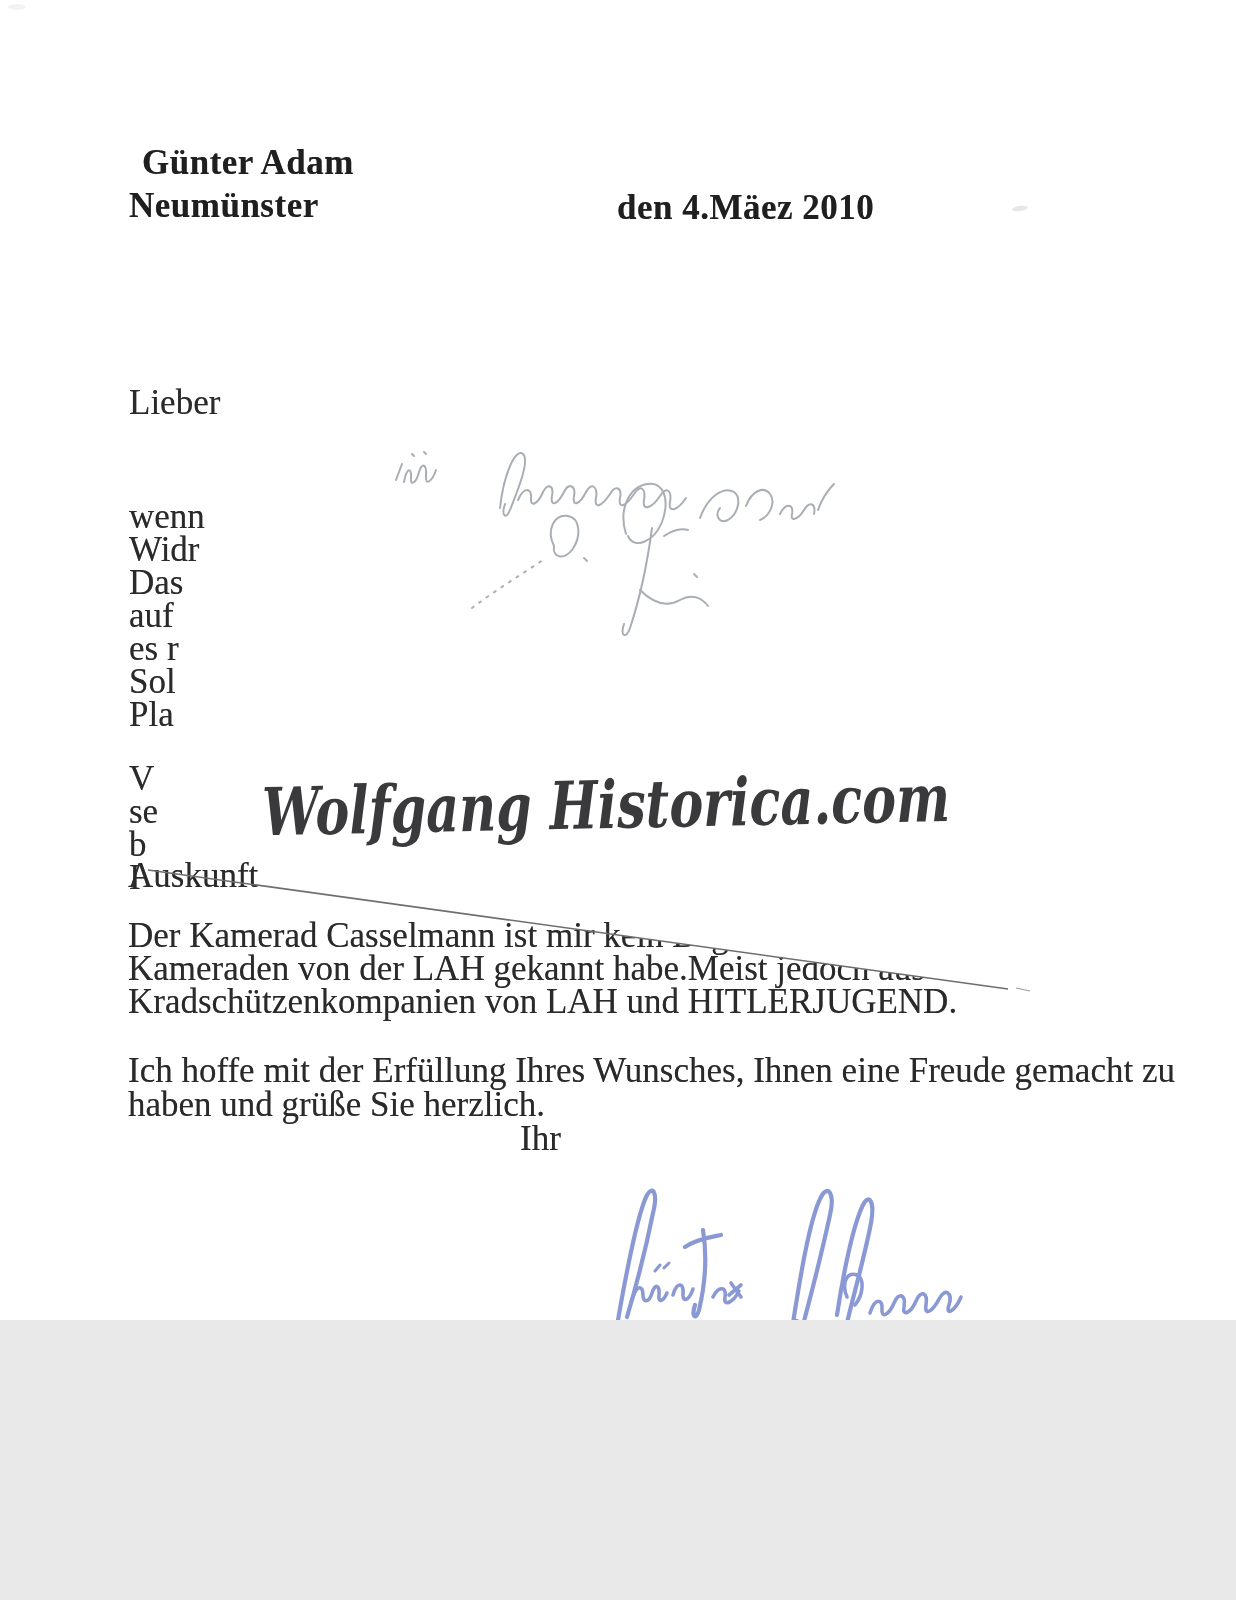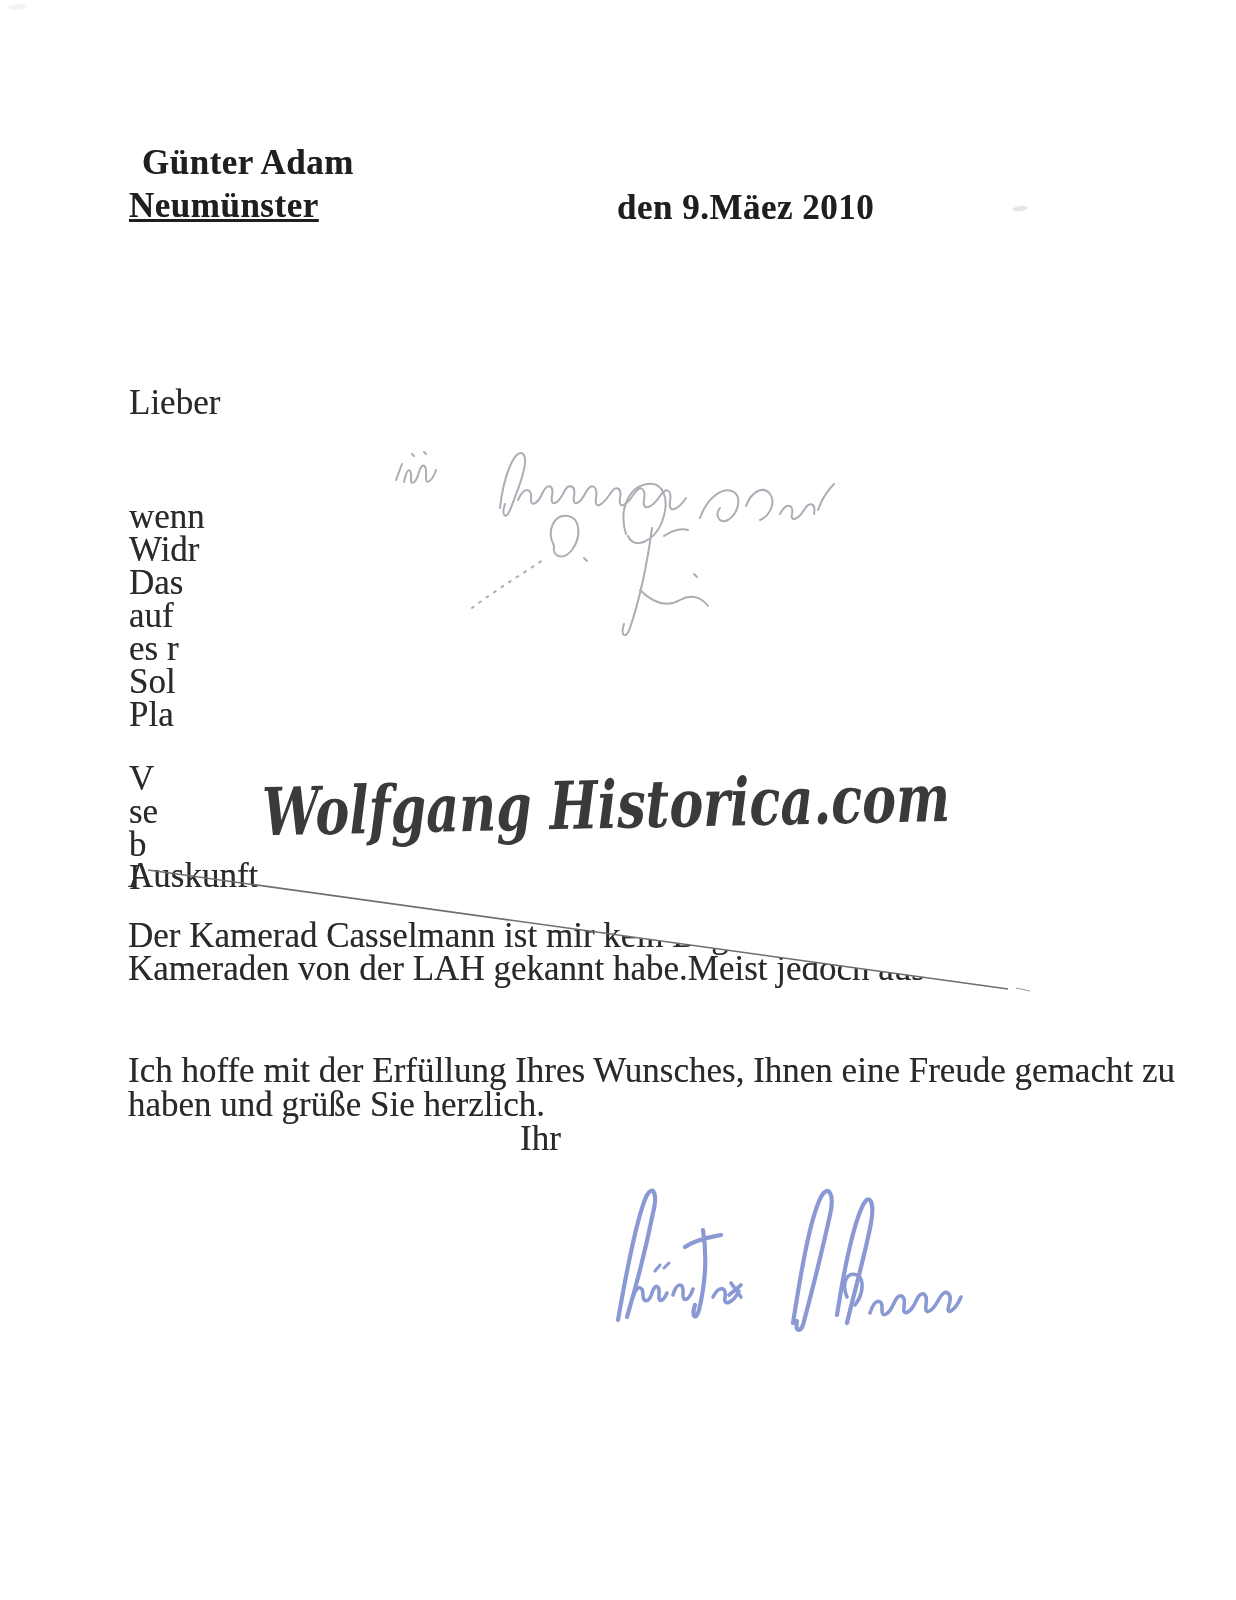--- a/index.html
+++ b/index.html
@@ -1,18 +1,18 @@
 <!DOCTYPE html>
 <html><head>
 <meta charset="utf-8">
 <style>
   html,body{margin:0;padding:0;background:#e9e9e9;}
   .page{
     position:relative;
-    width:1236px;height:1600px;
+    width:1236px;height:1320px;
     margin:0 auto;
     background:#ffffff;
     overflow:hidden;
     font-family:"Liberation Serif","DejaVu Serif",serif;
   }
   .t{
     position:absolute;
     color:#2a2a2a;
     font-size:35px;
     line-height:33px;
@@ -20,21 +20,21 @@
     text-shadow:0 0 0.5px rgba(40,40,40,.55);
   }
   .hdr{
     font-weight:bold;
     font-size:35px;
     color:#1f1f1f;
     letter-spacing:0.5px;
   }
   .frag{white-space:pre-line;margin-top:32px;}
   .sender-name{left:142px;top:146px;}
-  .sender-city{left:129px;top:189px;text-decoration:underline;}
+  .sender-city{left:129px;top:189px;}
   .date-line{left:617px;top:191px;}
   .salutation{left:129px;top:386px;}
   .fragcol1{left:129px;top:468px;}
   .fragcol2{left:129px;top:730px;}
   .auskunft{left:128px;top:859px;}
   .p1l1{left:128px;top:919px;}
   .p1l2{left:128px;top:952px;}
   .p1l3{left:128px;top:985px;}
   .p2l1{left:128px;top:1054px;}
   .p2l2{left:128px;top:1088px;}
@@ -55,38 +55,39 @@
   .smudge.a{left:1012px;top:206px;width:16px;height:5px;transform:rotate(-8deg);}
   .smudge.b{left:8px;top:4px;width:18px;height:6px;opacity:.5;}
 </style>
 </head>
 <body>
 
 <div class="page">
 
   <div class="t hdr sender-name">Günter Adam</div>
   <div class="t hdr sender-city">Neumünster</div>
-  <div class="t hdr date-line">den 9.Mäez 2010</div>
+  <div class="t hdr date-line">den 4.Mäez 2010</div>
 
   <div class="t salutation">Lieber</div>
   <div class="t frag fragcol1">wenn
 Widr
 Das
 auf
 es r
 Sol
 Pla</div>
   <div class="t frag fragcol2">V
 se
 b
 I</div>
   <div class="t auskunft">Auskunft</div>
 
   <div class="t p1l1">Der Kamerad Casselmann ist mir kein Begriff, trotzdem ich</div>
   <div class="t p1l2">Kameraden von der LAH gekannt habe.Meist jedoch aus den</div>
+  <div class="t p1l3">Kradschützenkompanien von LAH und HITLERJUGEND.</div>
   <div class="t p2l1">Ich hoffe mit der Erfüllung Ihres Wunsches, Ihnen eine Freude gemacht zu</div>
   <div class="t p2l2">haben und grüße Sie herzlich.</div>
   <div class="t ihr">Ihr</div>
 
   <svg class="pencil" width="470" height="230" viewBox="0 0 470 230" fill="none" stroke="#9ba1a8" stroke-width="2" stroke-linecap="round" opacity="0.85" aria-label="mit freundlichen Grüßen">
     <path d="M 8,42 L 14,26 M 16,44 C 19,28 24,30 23,40 C 22,48 28,46 31,34 C 34,24 39,26 38,38 C 37,48 44,44 48,32"></path>
     <path d="M 24,16 l 2,2 M 36,14 l 2,2"></path>
     <path d="M 112,70 C 116,34 128,10 135,16 C 142,22 130,52 122,72 C 118,82 113,78 117,66 M 130,62 C 136,48 144,50 143,60 C 142,70 150,66 155,54 C 160,44 166,48 164,58 C 162,70 170,66 176,54 C 181,44 188,48 186,58 C 184,70 192,66 198,54 C 203,44 210,48 208,60 C 206,72 214,68 222,56 C 228,46 234,50 232,60 C 230,72 238,68 246,56 C 252,46 258,50 256,62 C 254,74 264,70 272,58 C 278,48 284,52 282,64 C 280,76 290,72 298,60"></path>
     <path d="M 312,80 C 320,58 336,48 346,54 C 354,60 350,76 340,82 C 332,86 326,78 332,70 M 358,68 C 364,52 376,48 382,56 C 388,64 382,78 372,82 M 392,76 C 398,64 406,66 404,76 C 402,84 410,82 416,72 C 422,62 428,66 426,76 M 430,72 C 434,60 440,52 446,46"></path>
     <path d="M 166,108 C 158,92 166,76 180,78 C 192,80 194,98 184,112 C 176,122 164,120 166,108"></path>

